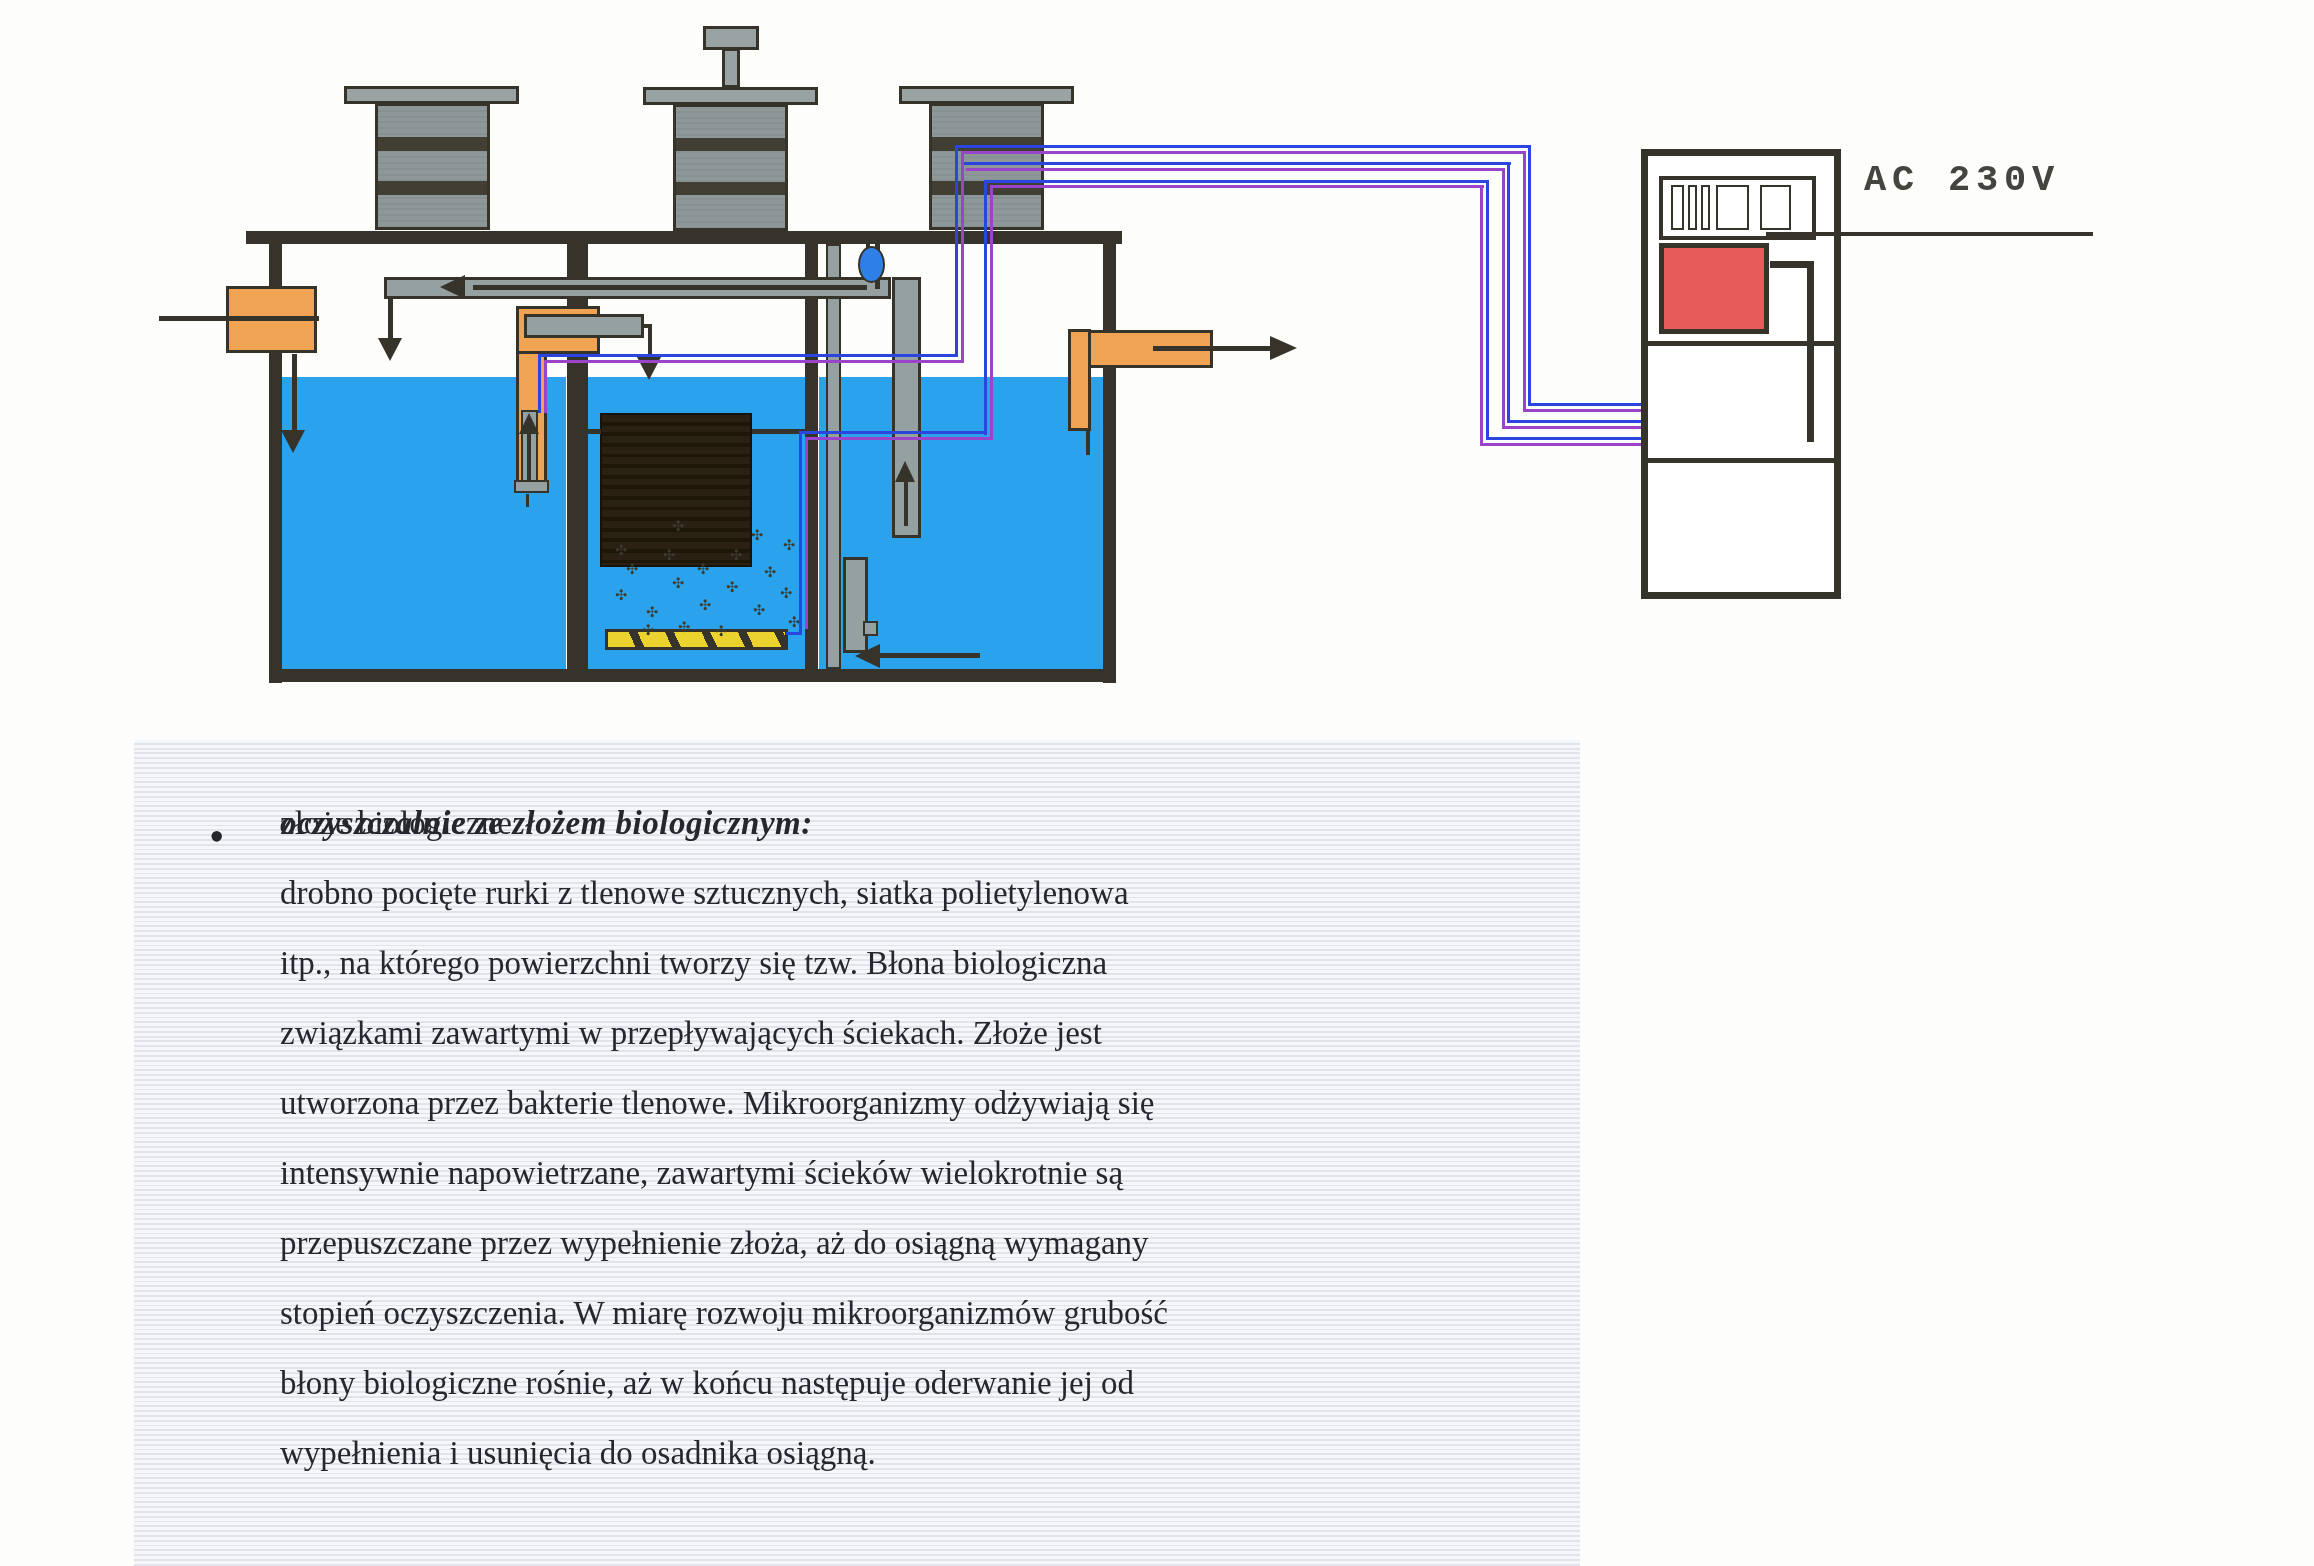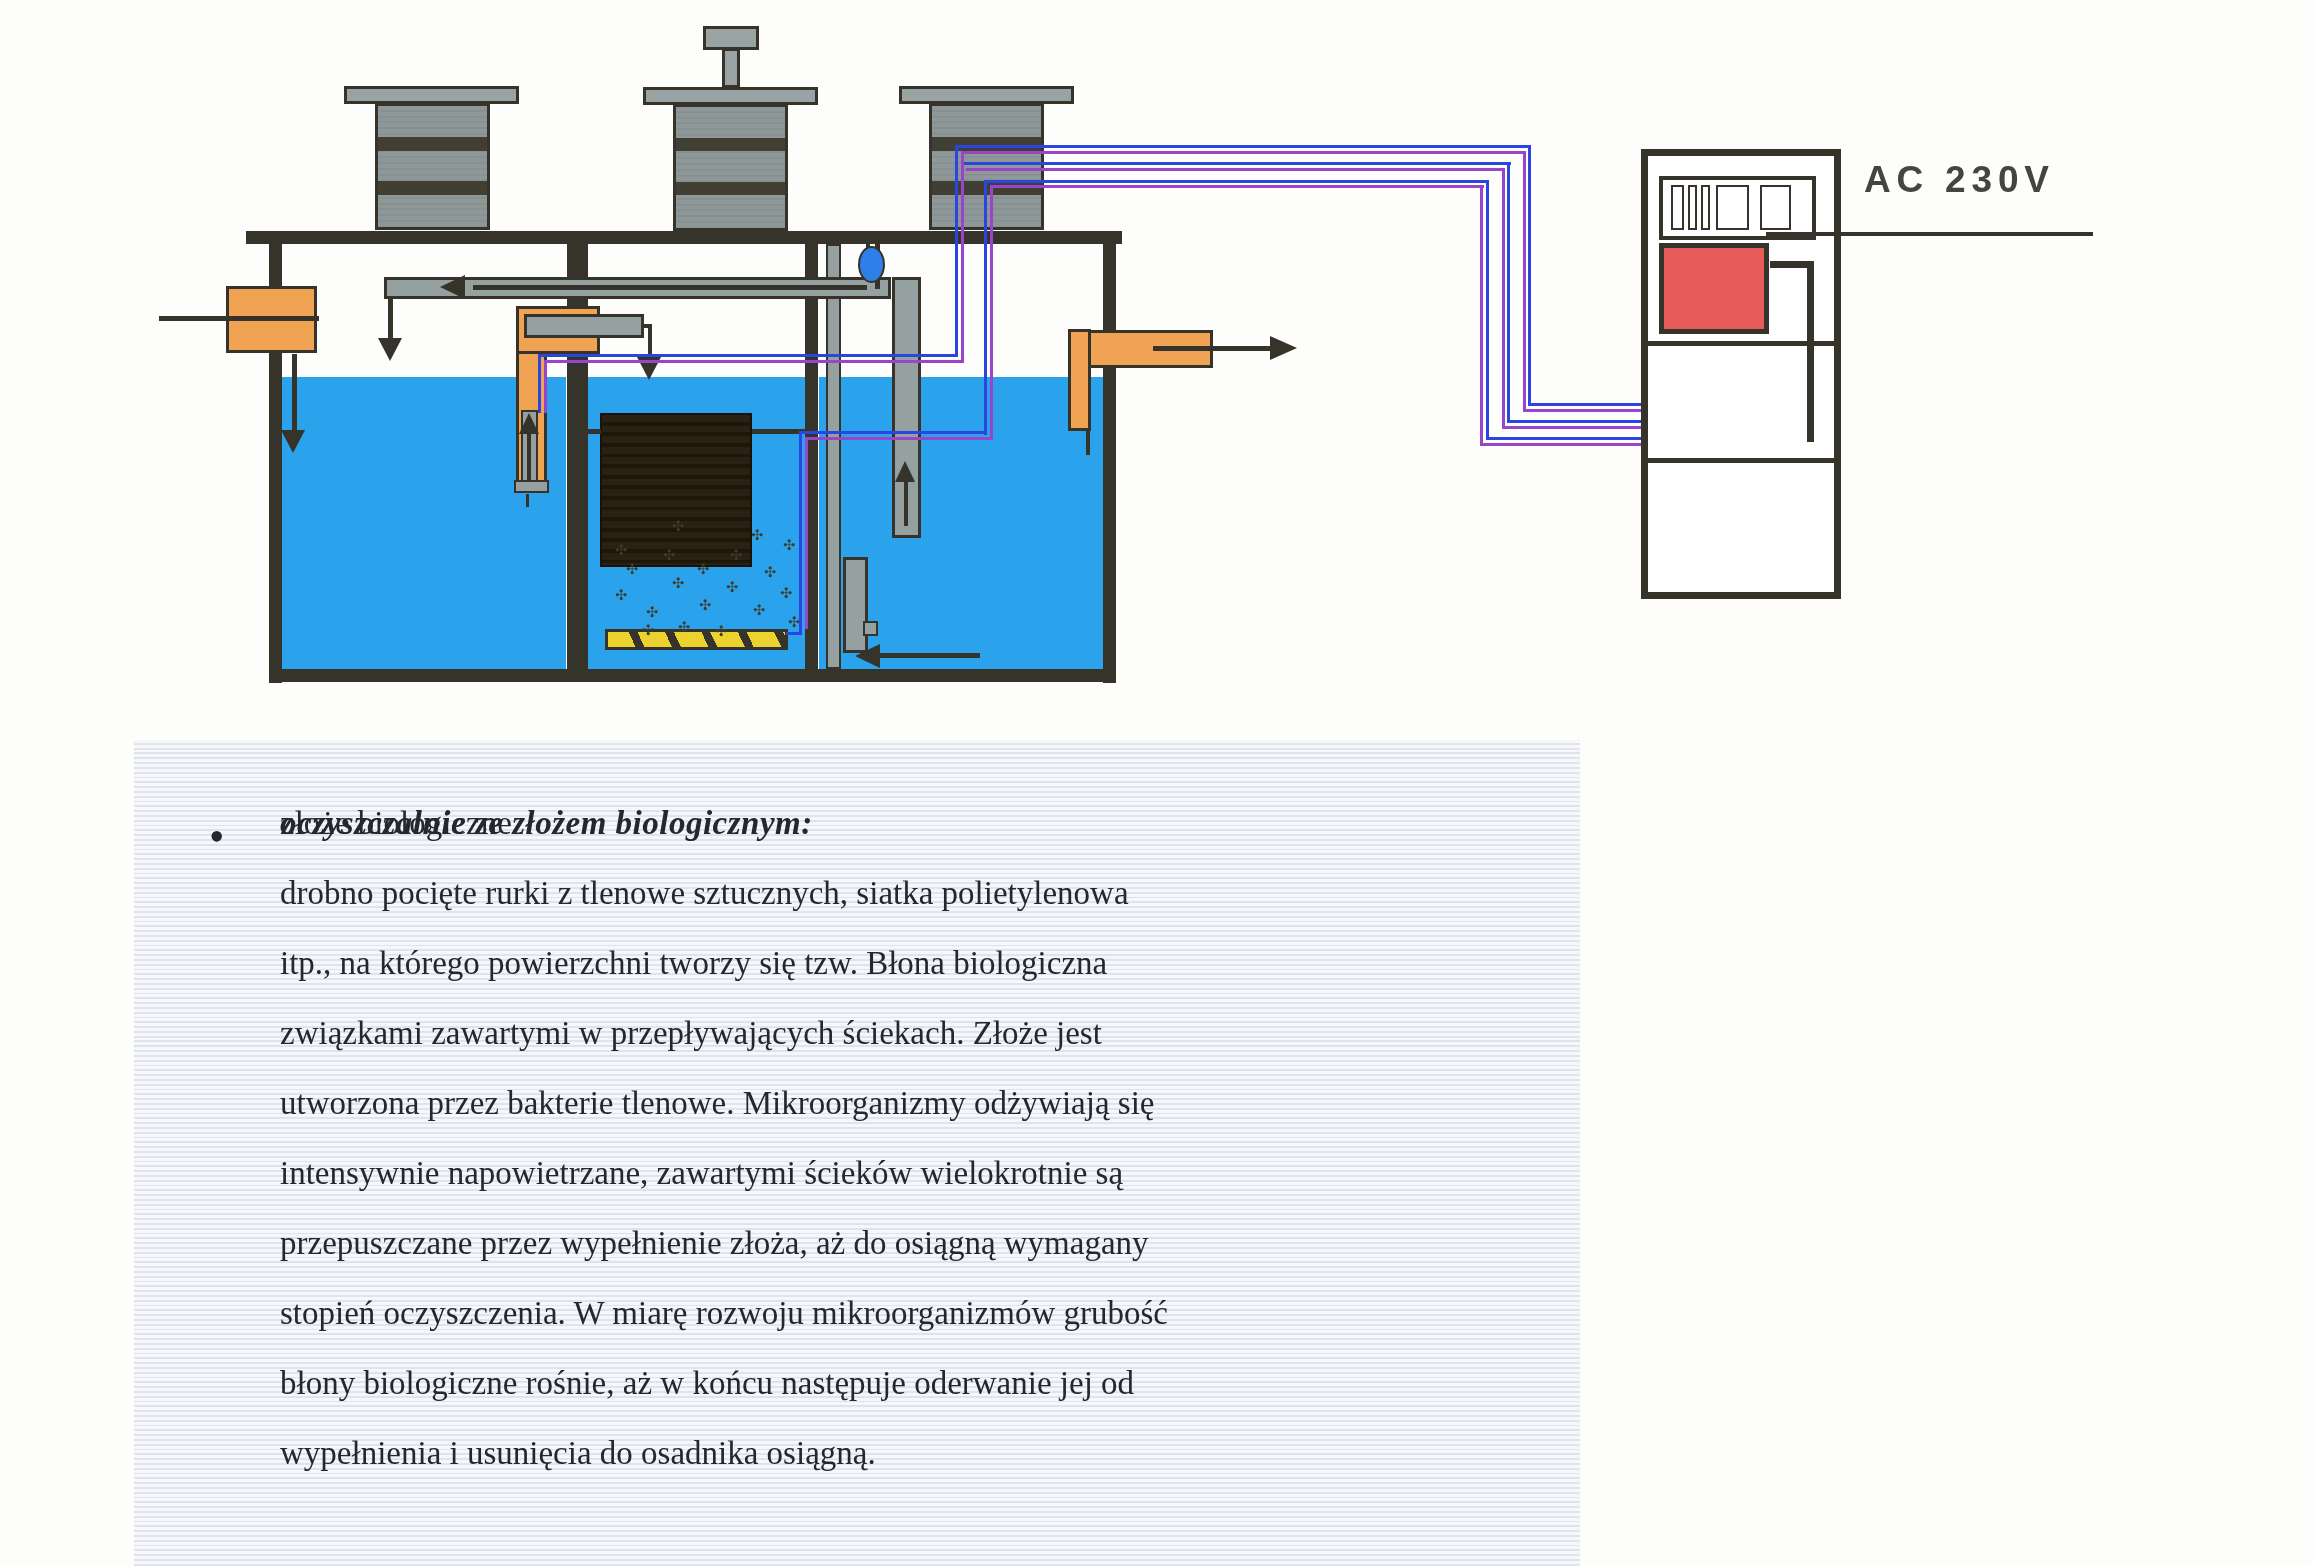--- a/index.html
+++ b/index.html
@@ -36,21 +36,21 @@
   .bioblock{background:repeating-linear-gradient(180deg,#2a2013 0 6.7px,#1e1607 6.7px 10.6px);
             border:2.9px solid #17120a;}
   .diffuser{background:var(--yellow);border:3.8px solid var(--wall);
             background-image:repeating-linear-gradient(65deg,var(--yellow) 0 25px,var(--wall) 25px 33px);}
   .bubble{color:#3c3c2e;font-size:14.4px;font-family:"DejaVu Sans",sans-serif;line-height:1;}
 
   
   .cab-outline{background:#ffffff;border:7.7px solid var(--wall);}
   .cab-bar{background:#ffffff;border:2.9px solid var(--wall);}
   .cab-line{background:var(--wall);}
-  #ac-label{font-family:Liberation Sans, sans-serif;font-size:37px;letter-spacing:5.8px;
+  #ac-label{font-family:Liberation Mono, monospace;font-size:37px;letter-spacing:5.8px;
             color:var(--label);font-weight:bold;}
 
   
   #textblock{left:134px;top:740px;width:1446px;height:827px;
       background:#eceef3;
       background-image:repeating-linear-gradient(180deg,rgba(255,255,255,.55) 0 2.9px,rgba(203,207,221,.35) 2.9px 4.8px);}
   #bullet{left:75px;top:71px;font-size:44px;color:var(--text);}
   #para-lines{left:146px;top:48px;width:1249px;font-size:33px;line-height:70px;color:var(--text);}
   #para-lines div{position:relative;white-space:nowrap;}
   .lead{font-weight:bold;font-style:italic;letter-spacing:0.5px;}

